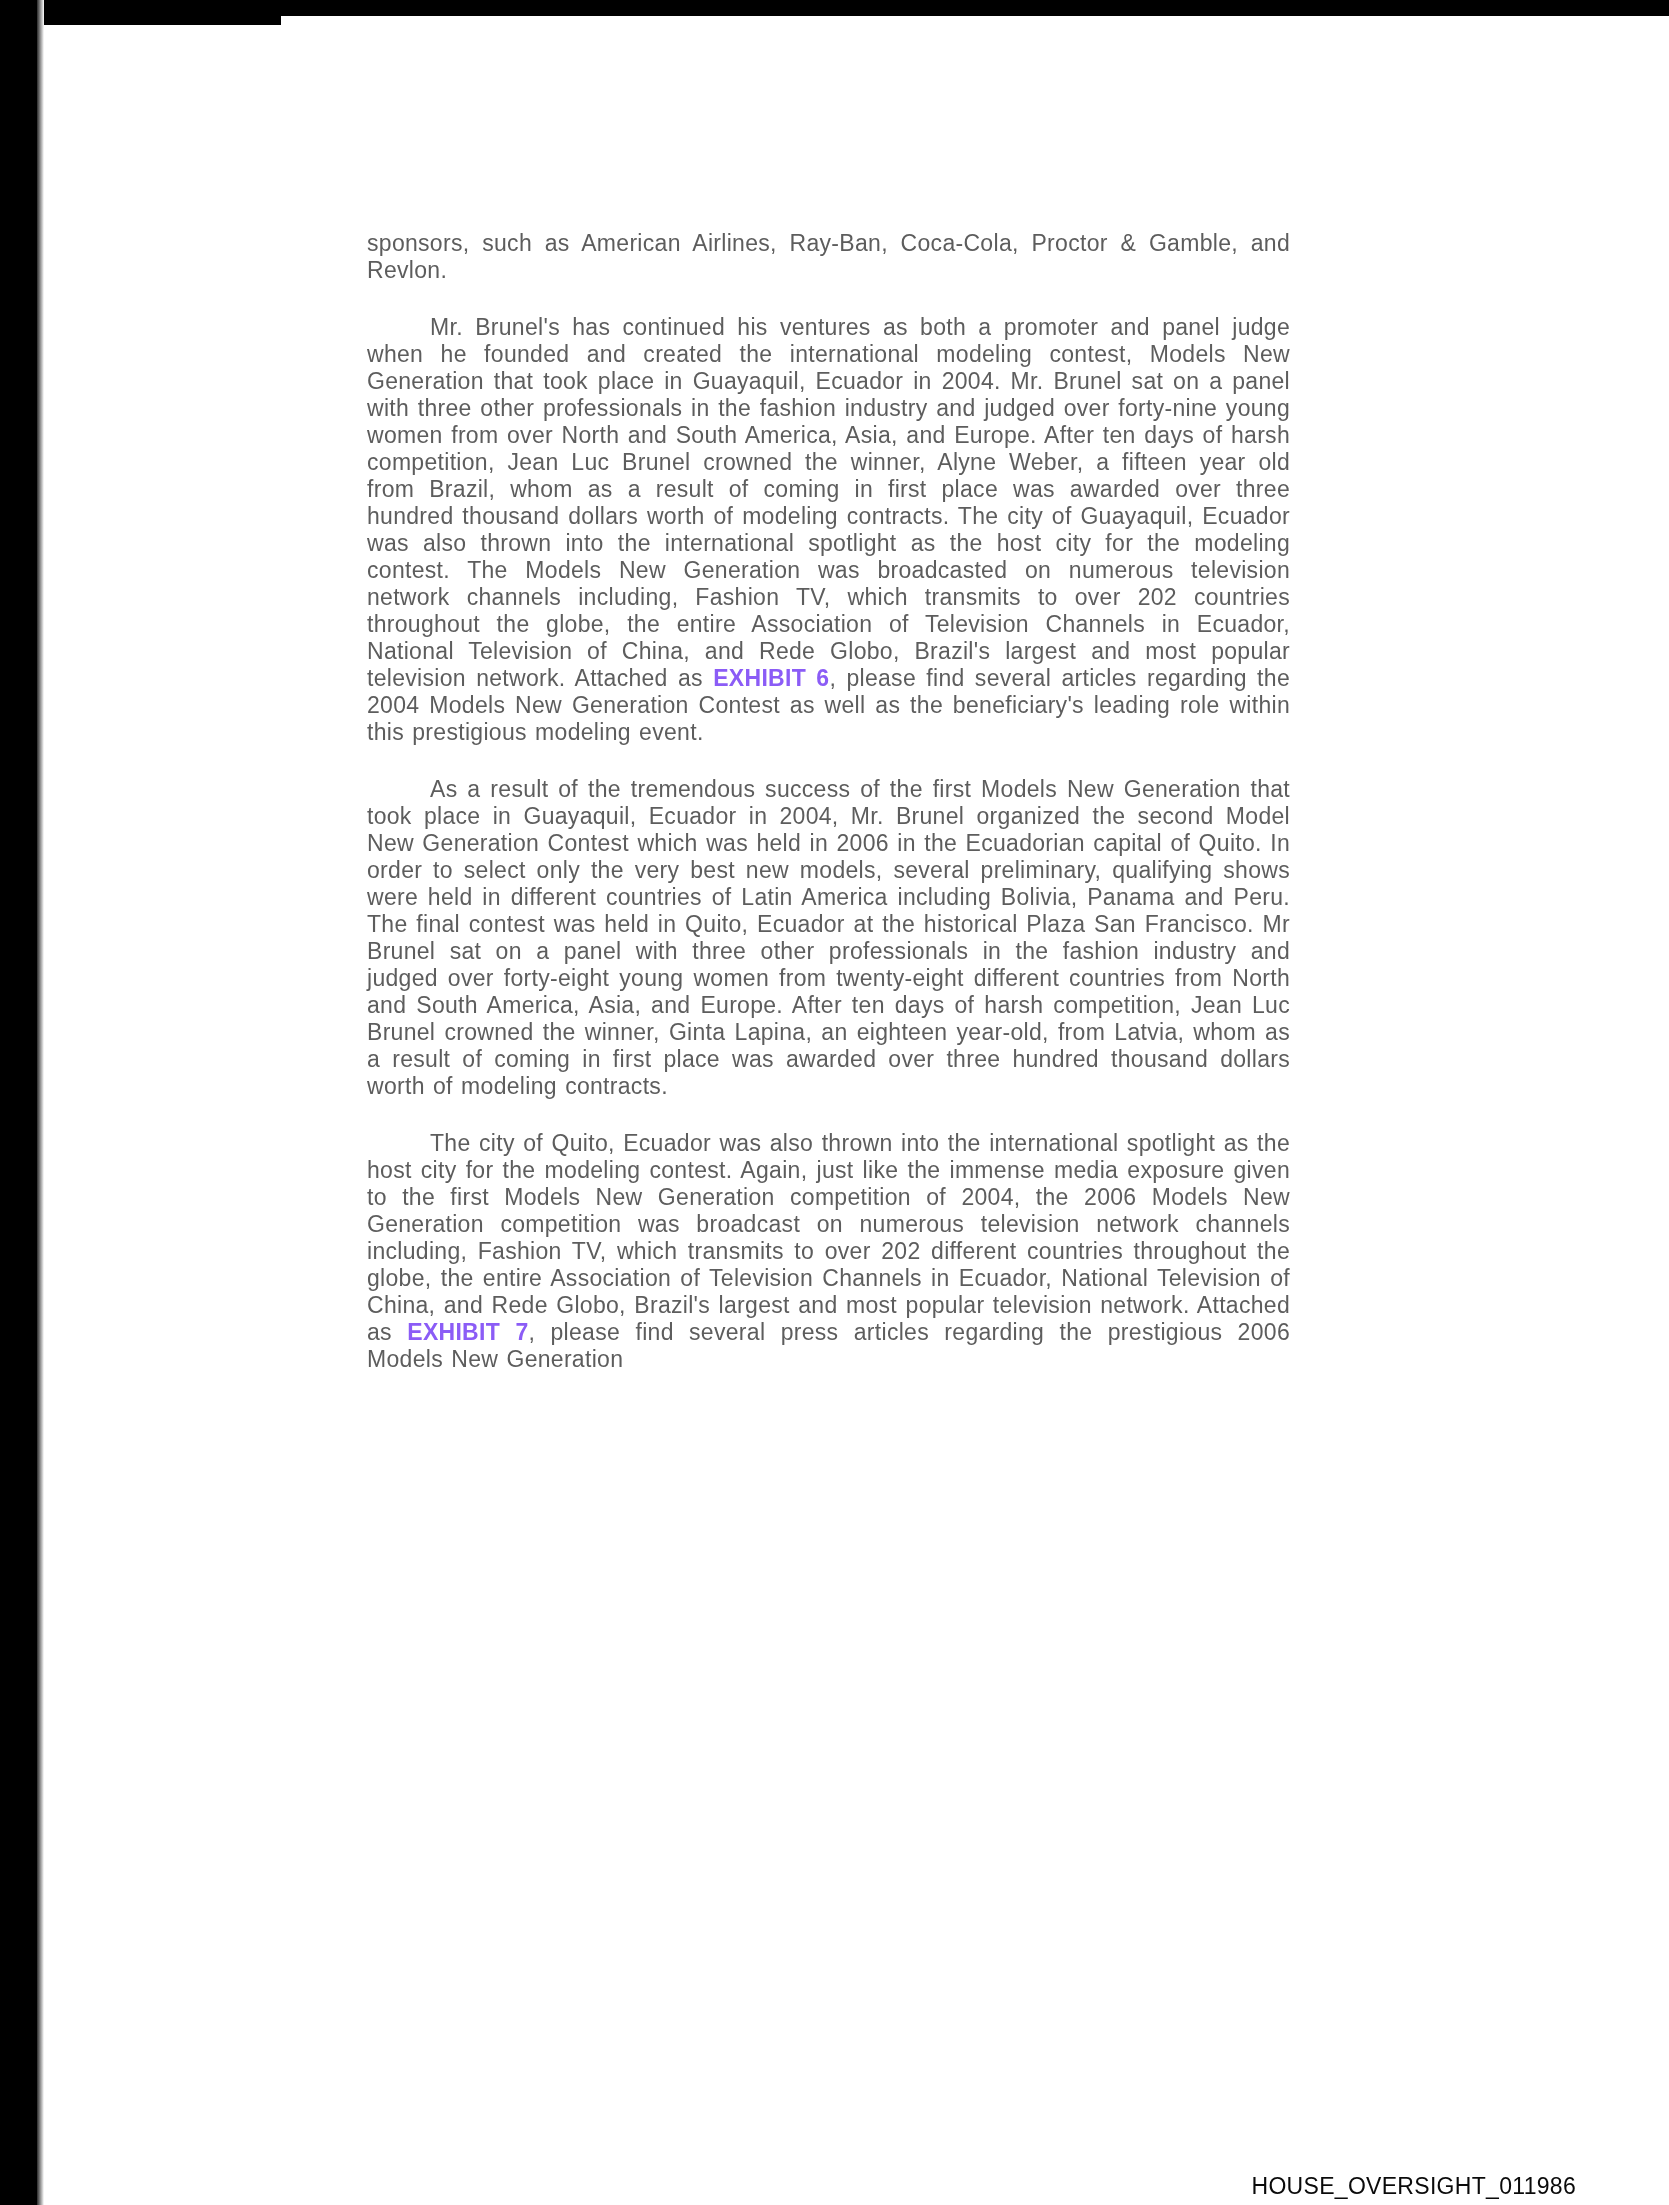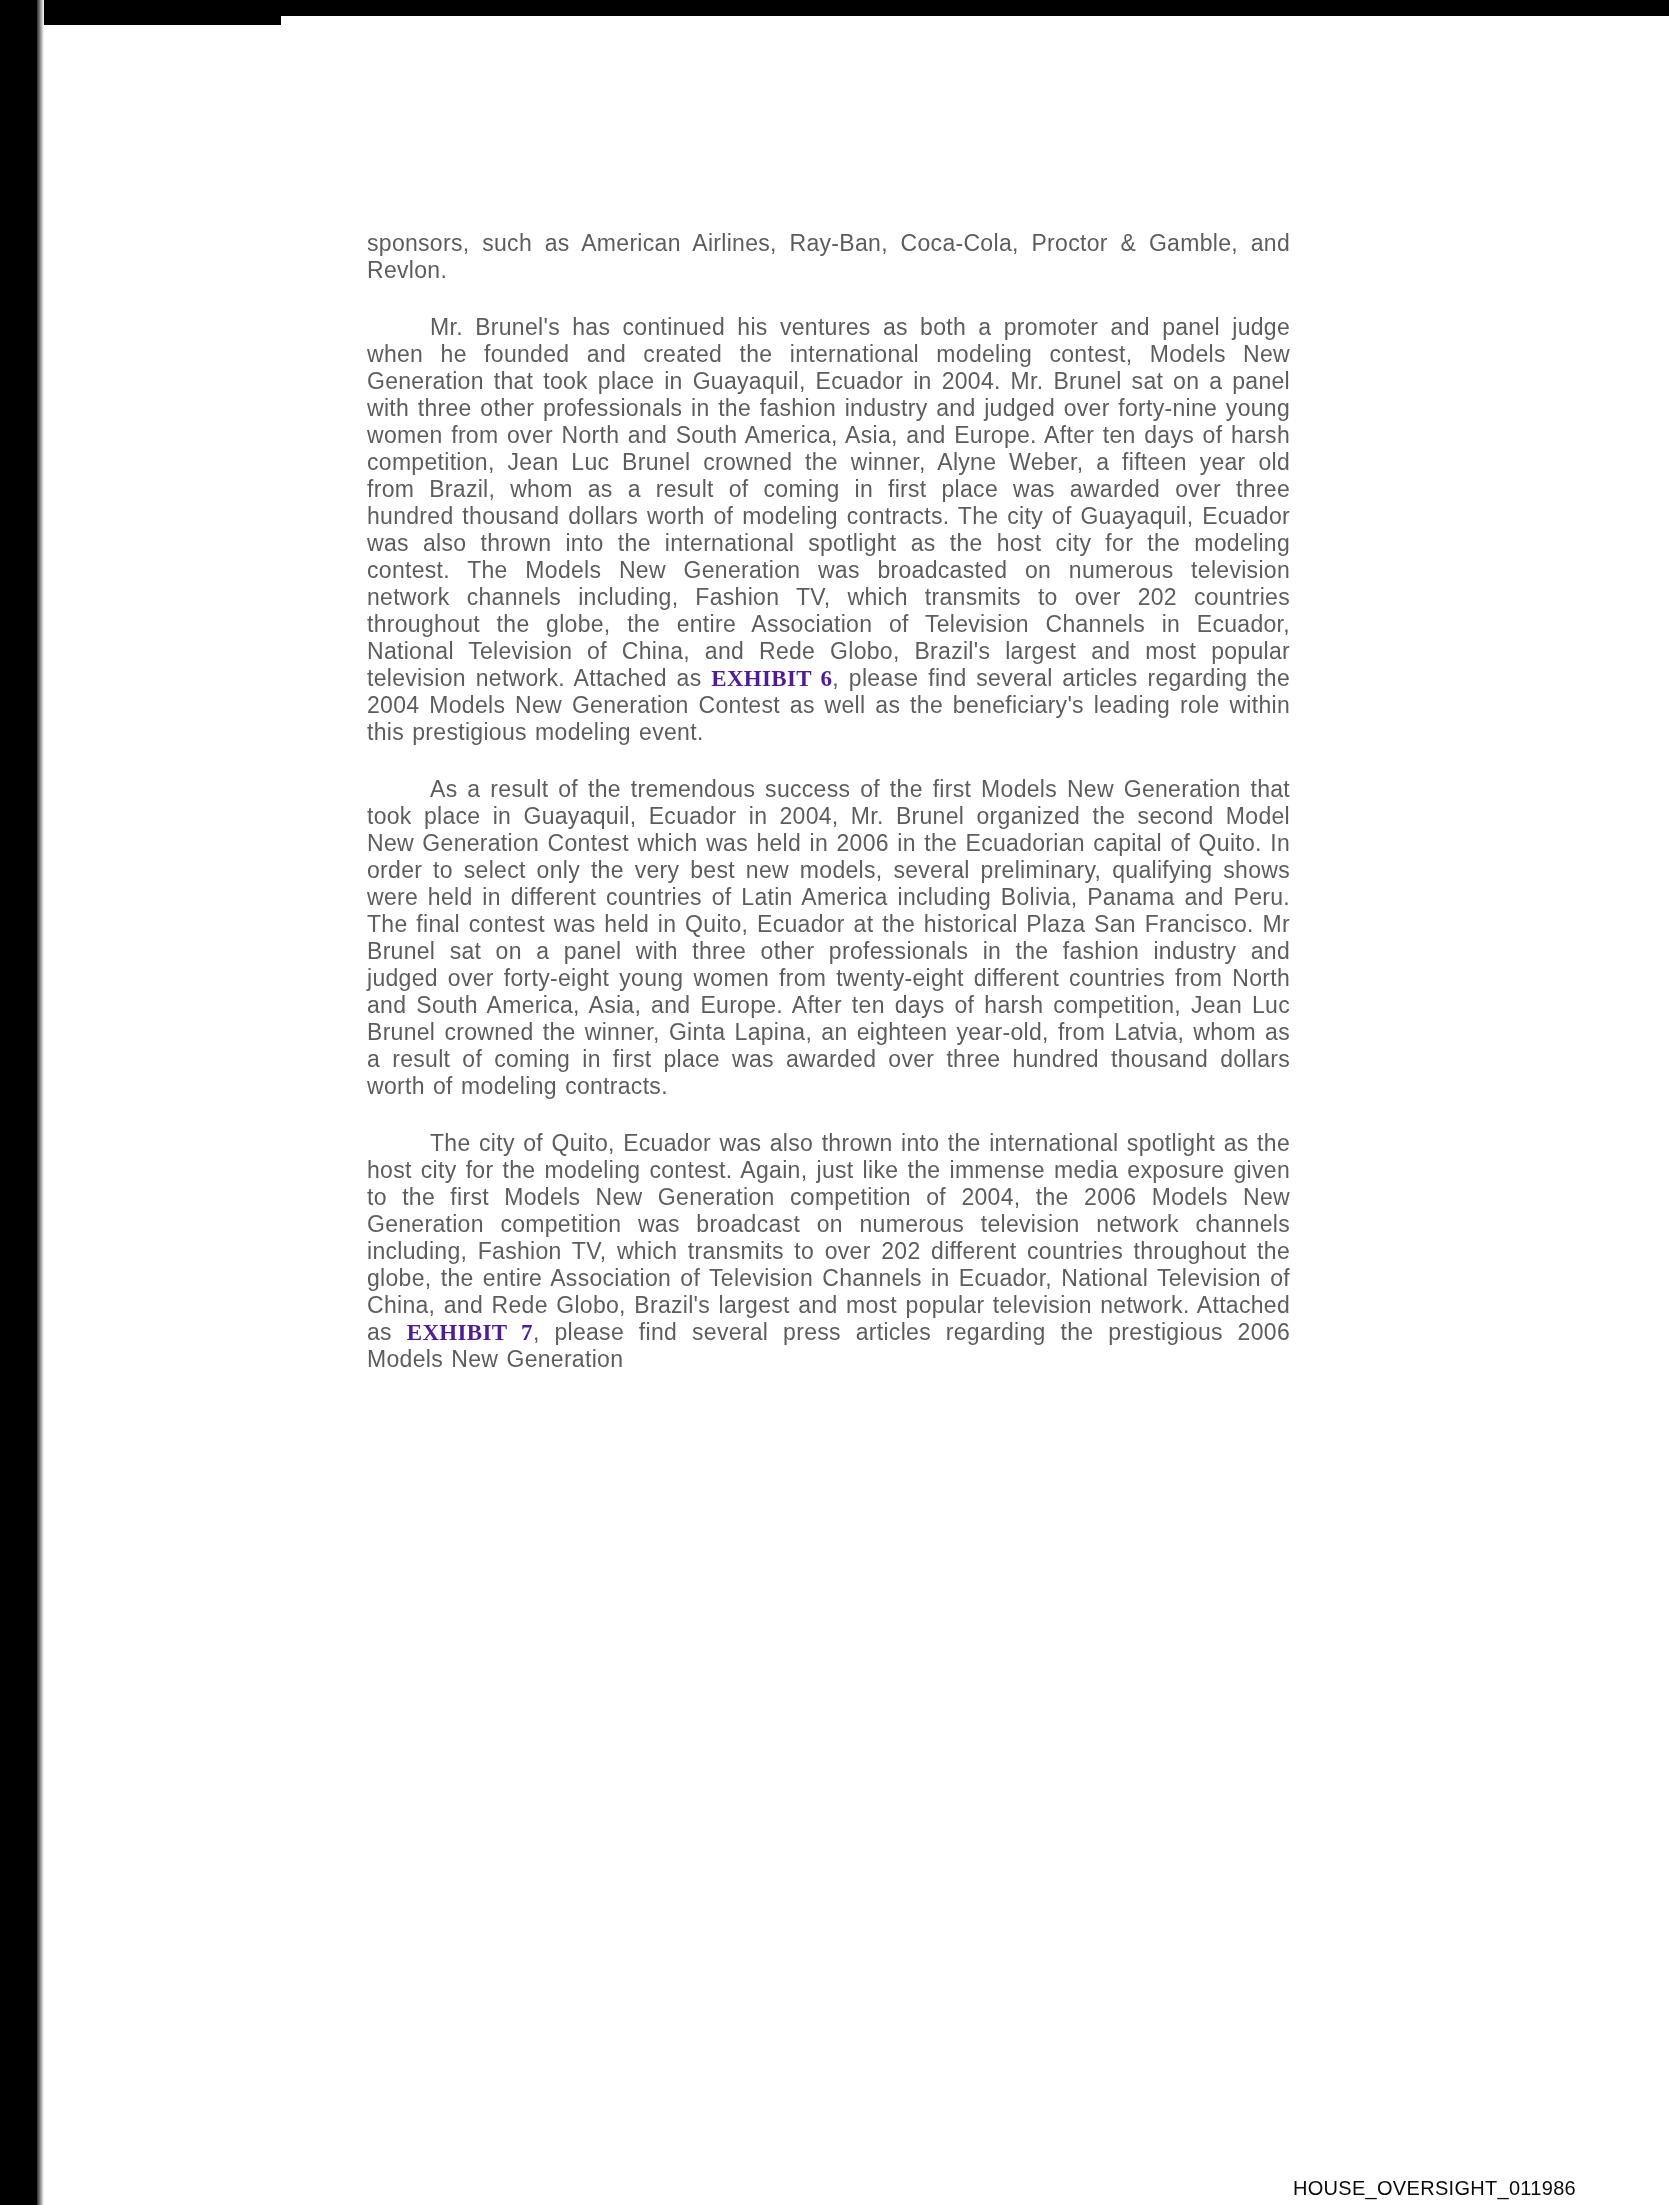--- a/index.html
+++ b/index.html
@@ -60,30 +60,29 @@
     word-spacing: 1.6px;
     -webkit-font-smoothing: antialiased;
   }
 
   .para { margin-bottom: 30px; }
   .para.indent { text-indent: 63px; }
   .para:last-child { margin-bottom: 12px; }
 
   .bold {
     font-weight: bold;
-    color: #4c1d95;
-    font-family: Liberation Serif, serif;
+    color: #8b5cf6;
   }
 
   
   .bates {
     position: absolute;
     right: 93px;
     bottom: 5.2px;
-    font-size: 20px;
+    font-size: 23px;
     color: #0a0a0a;
     letter-spacing: 0.3px;
     font-family: "Liberation Sans", sans-serif;
   }
 </style>
 </head>
 <body>
 
 <div class="scan-edge-top"></div>
 <div class="scan-edge-top-thick"></div>

